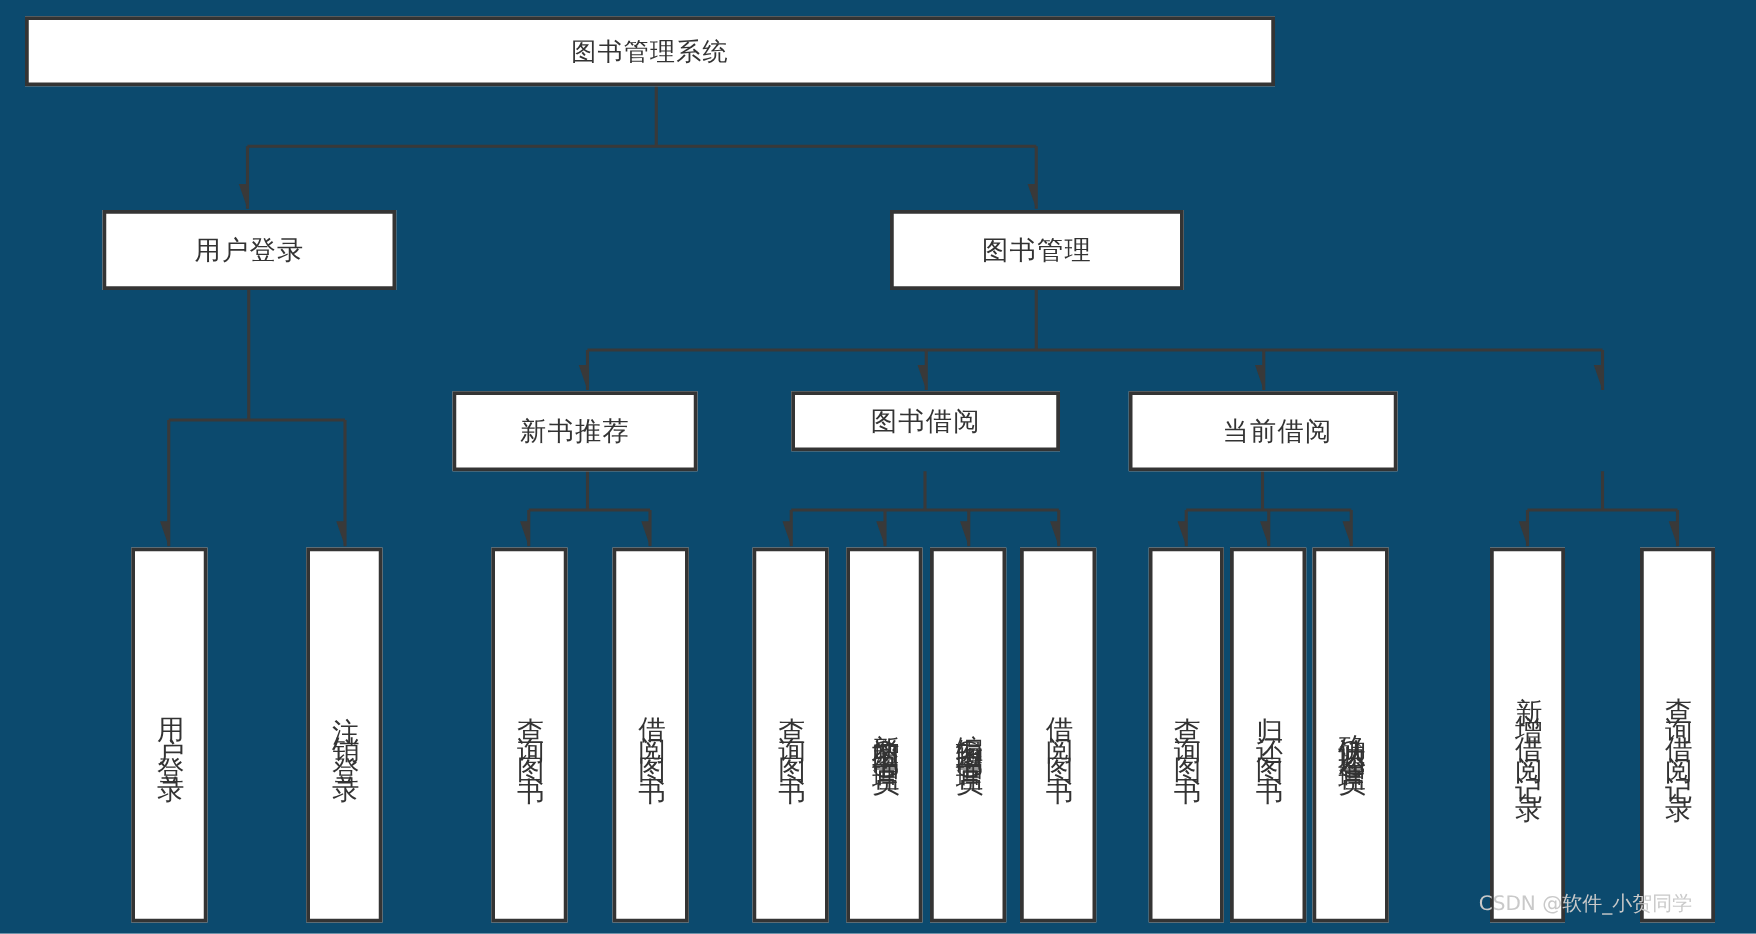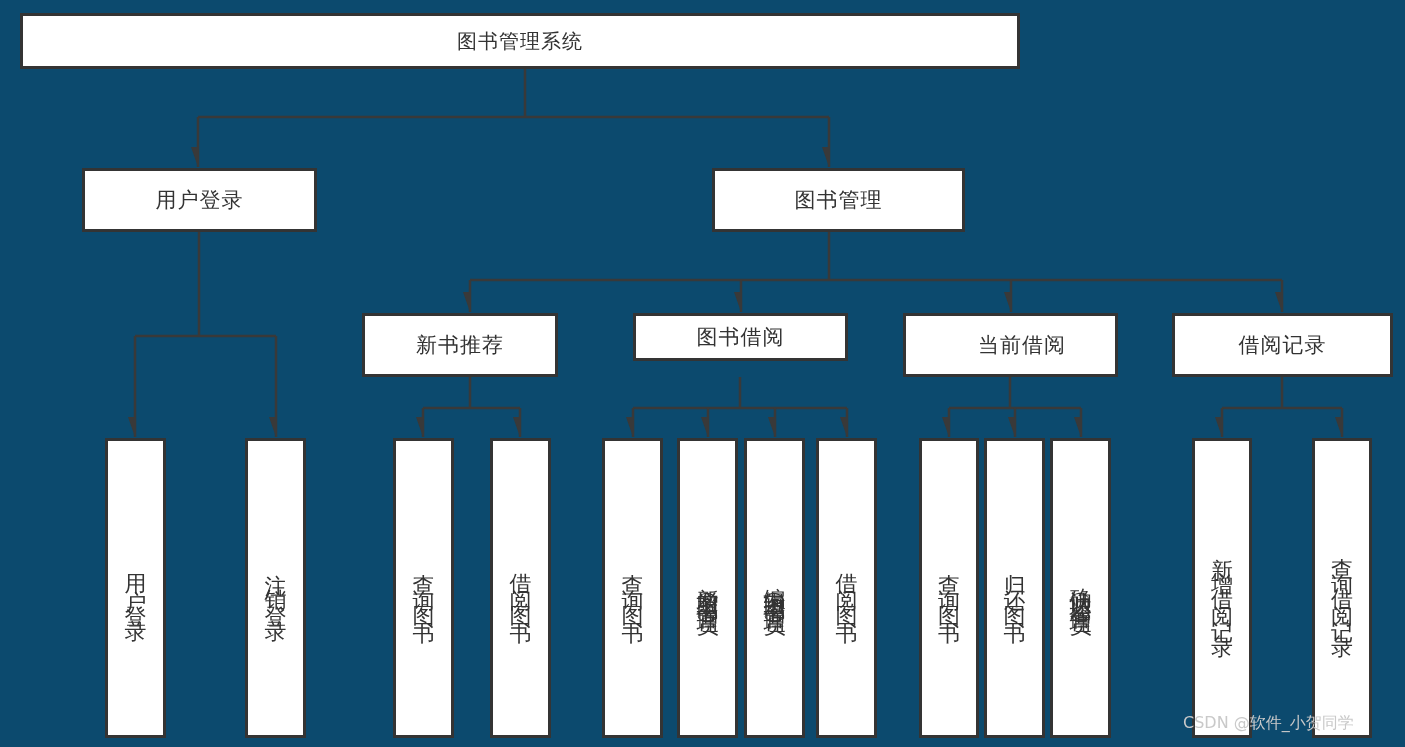--- a/index.html
+++ b/index.html
@@ -94,35 +94,32 @@
     </g>
   </svg>
 
   <div class="box root" style="left:20px; top:13px; width:1000px; height:56px;">
     <span>图书管理系统</span>
   </div>
 
   <div class="box lvl" style="left:82px; top:168px; width:235px; height:64px;">
     <span>用户登录</span>
   </div>
-  <div class="box lvl" style="left:712px; top:168px; width:253px; height:64px;">
+  <div class="box lvl" style="left:712px; top:168px; width:235px; height:64px;">
     <span>图书管理</span>
   </div>
 
   <div class="box lvl" style="left:362px; top:313px; width:196px; height:64px;">
     <span>新书推荐</span>
   </div>
   <div class="box lvl" style="left:633px; top:313px; width:215px; height:48px;">
     <span>图书借阅</span>
   </div>
   <div class="box lvl" style="left:903px; top:313px; width:215px; height:64px;padding-left:23px;">
     <span>当前借阅</span>
-  </div>
-  <div class="box lvl" style="left:1172px; top:313px; width:221px; height:64px;">
-    <span>借阅记录</span>
   </div>
 
   <div class="box leaf" style="left:105px; top:438px; width:61px; height:300px;">
     <span class="vtext" style="letter-spacing: 16px;">用户登录</span>
   </div>
   <div class="box leaf" style="left:245px; top:438px; width:61px; height:300px;">
     <span class="vtext" style="letter-spacing: 16px;">注销登录</span>
   </div>
 
   <div class="box leaf" style="left:393px; top:438px; width:61px; height:300px;">

